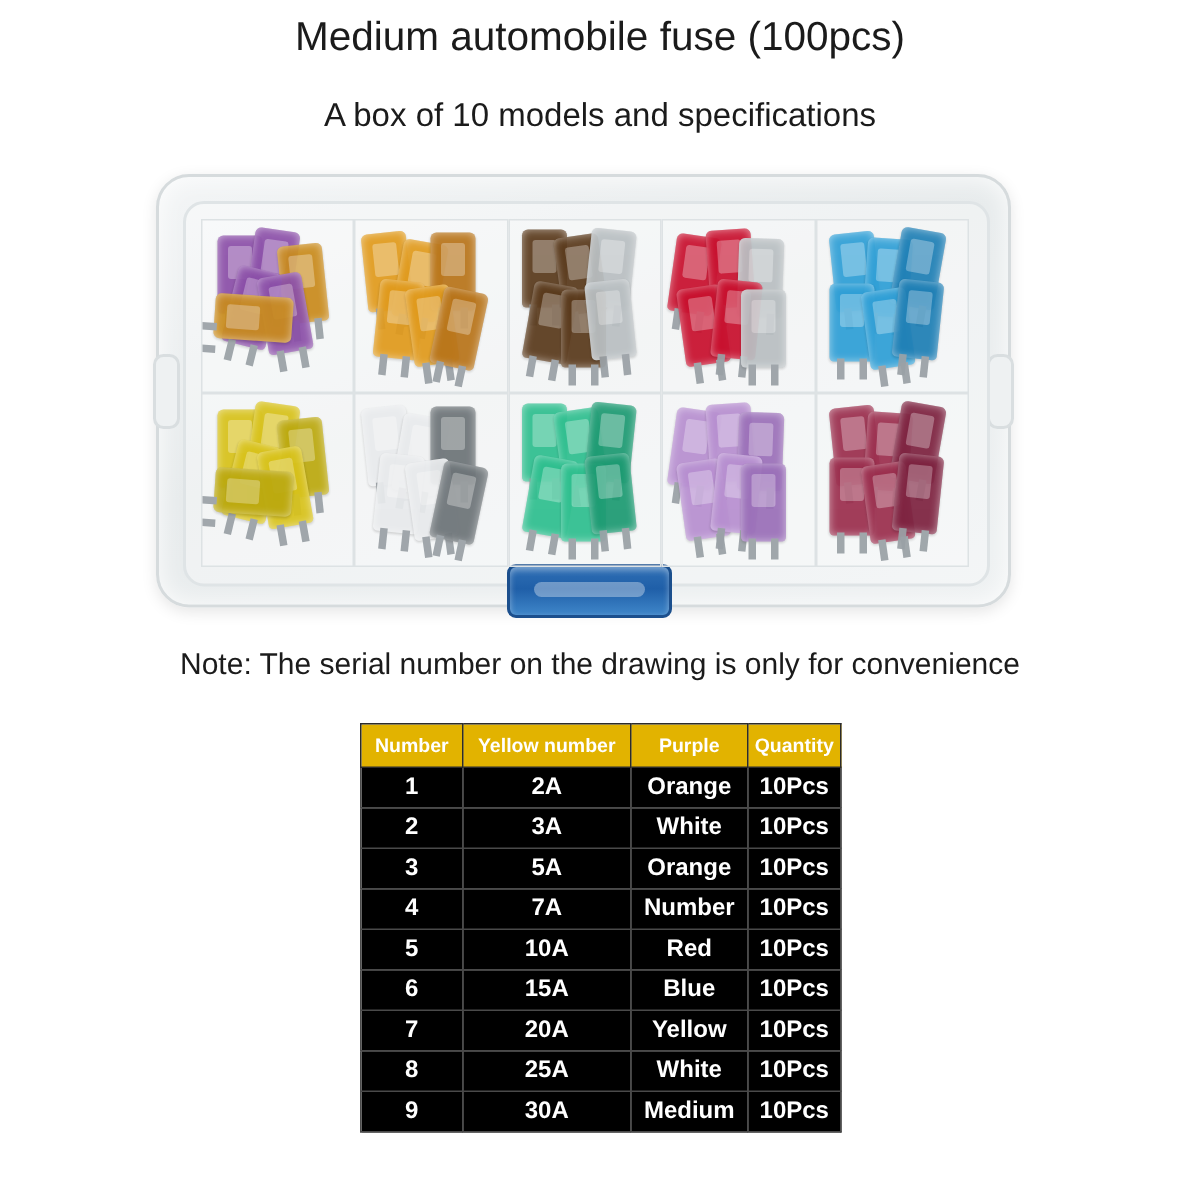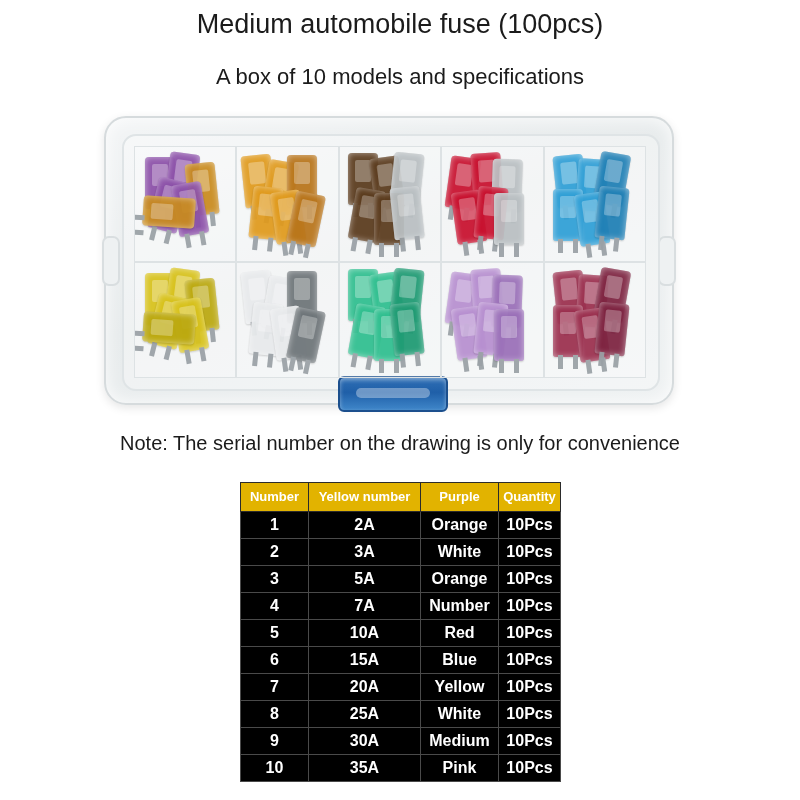--- a/index.html
+++ b/index.html
@@ -406,21 +406,15 @@
           <td>25A</td>
           <td>White</td>
           <td>10Pcs</td>
         </tr>
         <tr>
           <td>9</td>
           <td>30A</td>
           <td>Medium</td>
           <td>10Pcs</td>
         </tr>
-        <tr>
-          <td>10</td>
-          <td>35A</td>
-          <td>Pink</td>
-          <td>10Pcs</td>
-        </tr>
       </tbody>
   </table>
 </div>
 
 </body></html>

